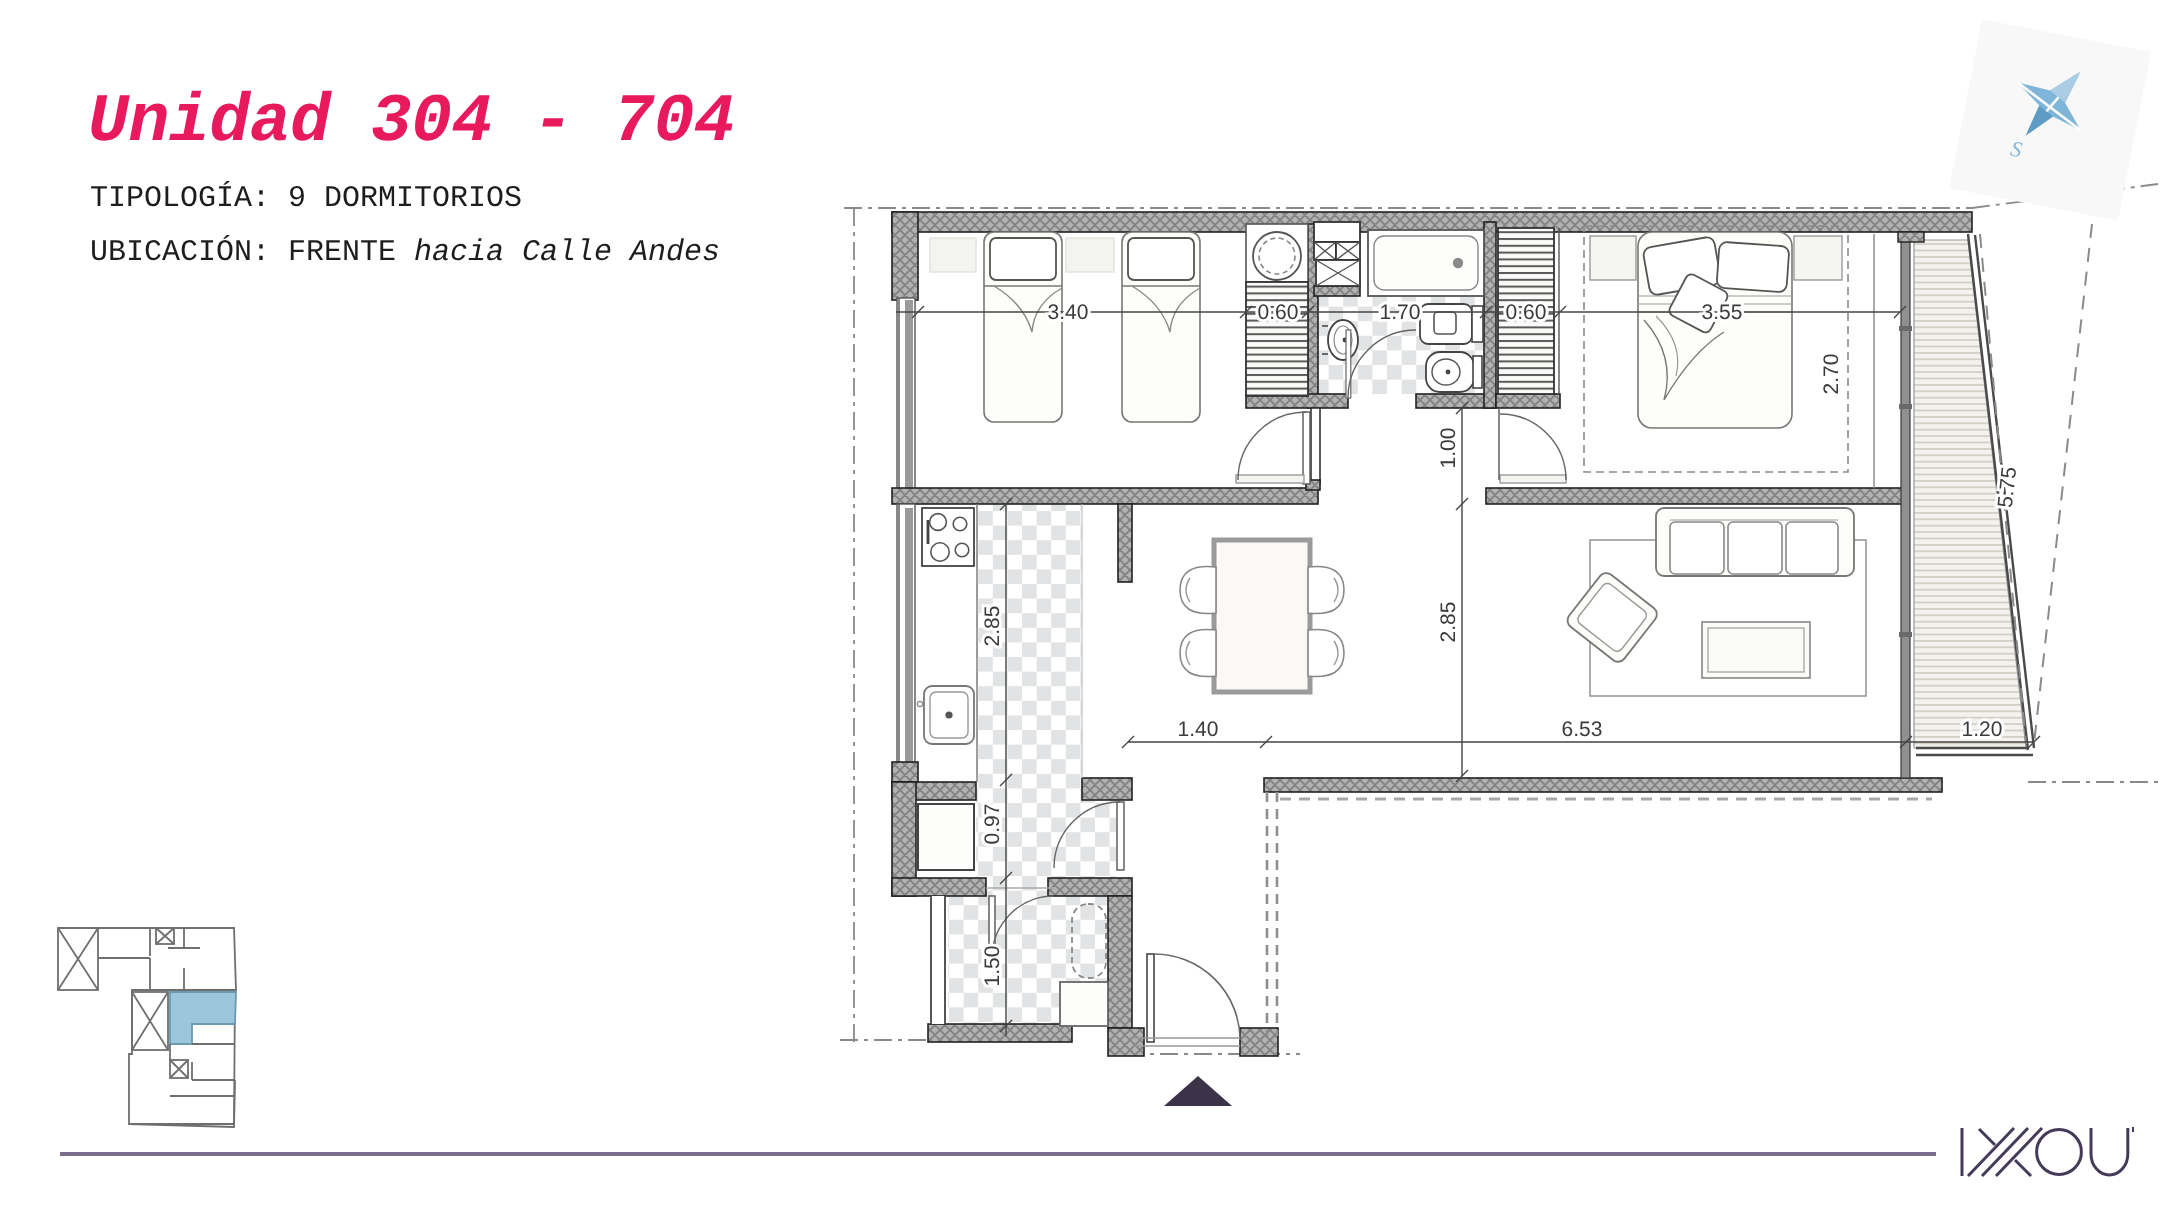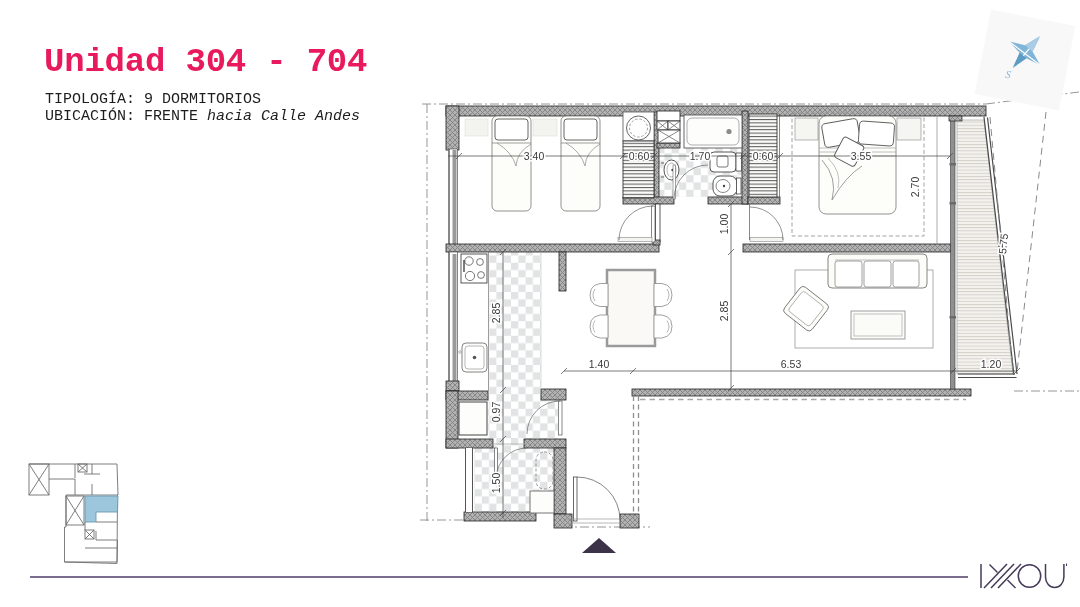--- a/index.html
+++ b/index.html
@@ -1,30 +1,30 @@
 <!DOCTYPE html>
 <html><head>
 <meta charset="utf-8">
 <style>
   html,body{margin:0;padding:0;background:#ffffff;width:1080px;height:607px;overflow:hidden;}
   body{font-family:"Liberation Sans",sans-serif;position:relative;}
-  .title{position:absolute;left:44px;top:43px;font-family:"Liberation Mono",monospace;font-weight:bold;font-size:34px;letter-spacing:-0.2px;color:#e8195c;white-space:pre;}
+  .title{position:absolute;left:44px;top:43px;font-family:"Liberation Mono",monospace;font-weight:bold;font-size:34px;letter-spacing:-0.2px;color:#e8195c;white-space:pre;font-style:italic;}
   .sub{position:absolute;left:45px;font-family:"Liberation Mono",monospace;font-size:15px;color:#1d1d1d;white-space:pre;}
   .sub i{font-style:italic;}
   svg{position:absolute;left:0;top:0;}
   .dim{font-family:"Liberation Sans",sans-serif;font-size:10.5px;fill:#3a3a3a;paint-order:stroke;stroke:#ffffff;stroke-width:3px;}
 </style>
 </head>
 <body>
 
 <div class="title">Unidad 304 - 704</div>
 
 <div class="sub" style="top:91px;">TIPOLOGÍA: 9 DORMITORIOS</div>
 
-<div class="sub" style="top:108px;">UBICACIÓN: FRENTE <i>hacia Calle Andes</i></div>
+<div class="sub" style="top:118px;">UBICACIÓN: FRENTE <i>hacia Calle Andes</i></div>
 <svg width="1080" height="607" viewBox="0 0 1080 607">
 <defs>
 <pattern id="wh" width="5" height="5" patternUnits="userSpaceOnUse">
  <rect width="5" height="5" fill="#b2b2b2"></rect>
  <path d="M0,5 L5,0 M-1,1 L1,-1 M4,6 L6,4 M0,0 L5,5 M-1,4 L1,6 M4,-1 L6,1" stroke="#828282" stroke-width="0.9"></path>
 </pattern>
 <pattern id="chk" width="14.6" height="14.6" patternUnits="userSpaceOnUse">
  <rect width="14.6" height="14.6" fill="#ffffff"></rect>
  <rect x="0" y="0" width="7.3" height="7.3" fill="#e2e3e4"></rect>
  <rect x="7.3" y="7.3" width="7.3" height="7.3" fill="#e2e3e4"></rect>

